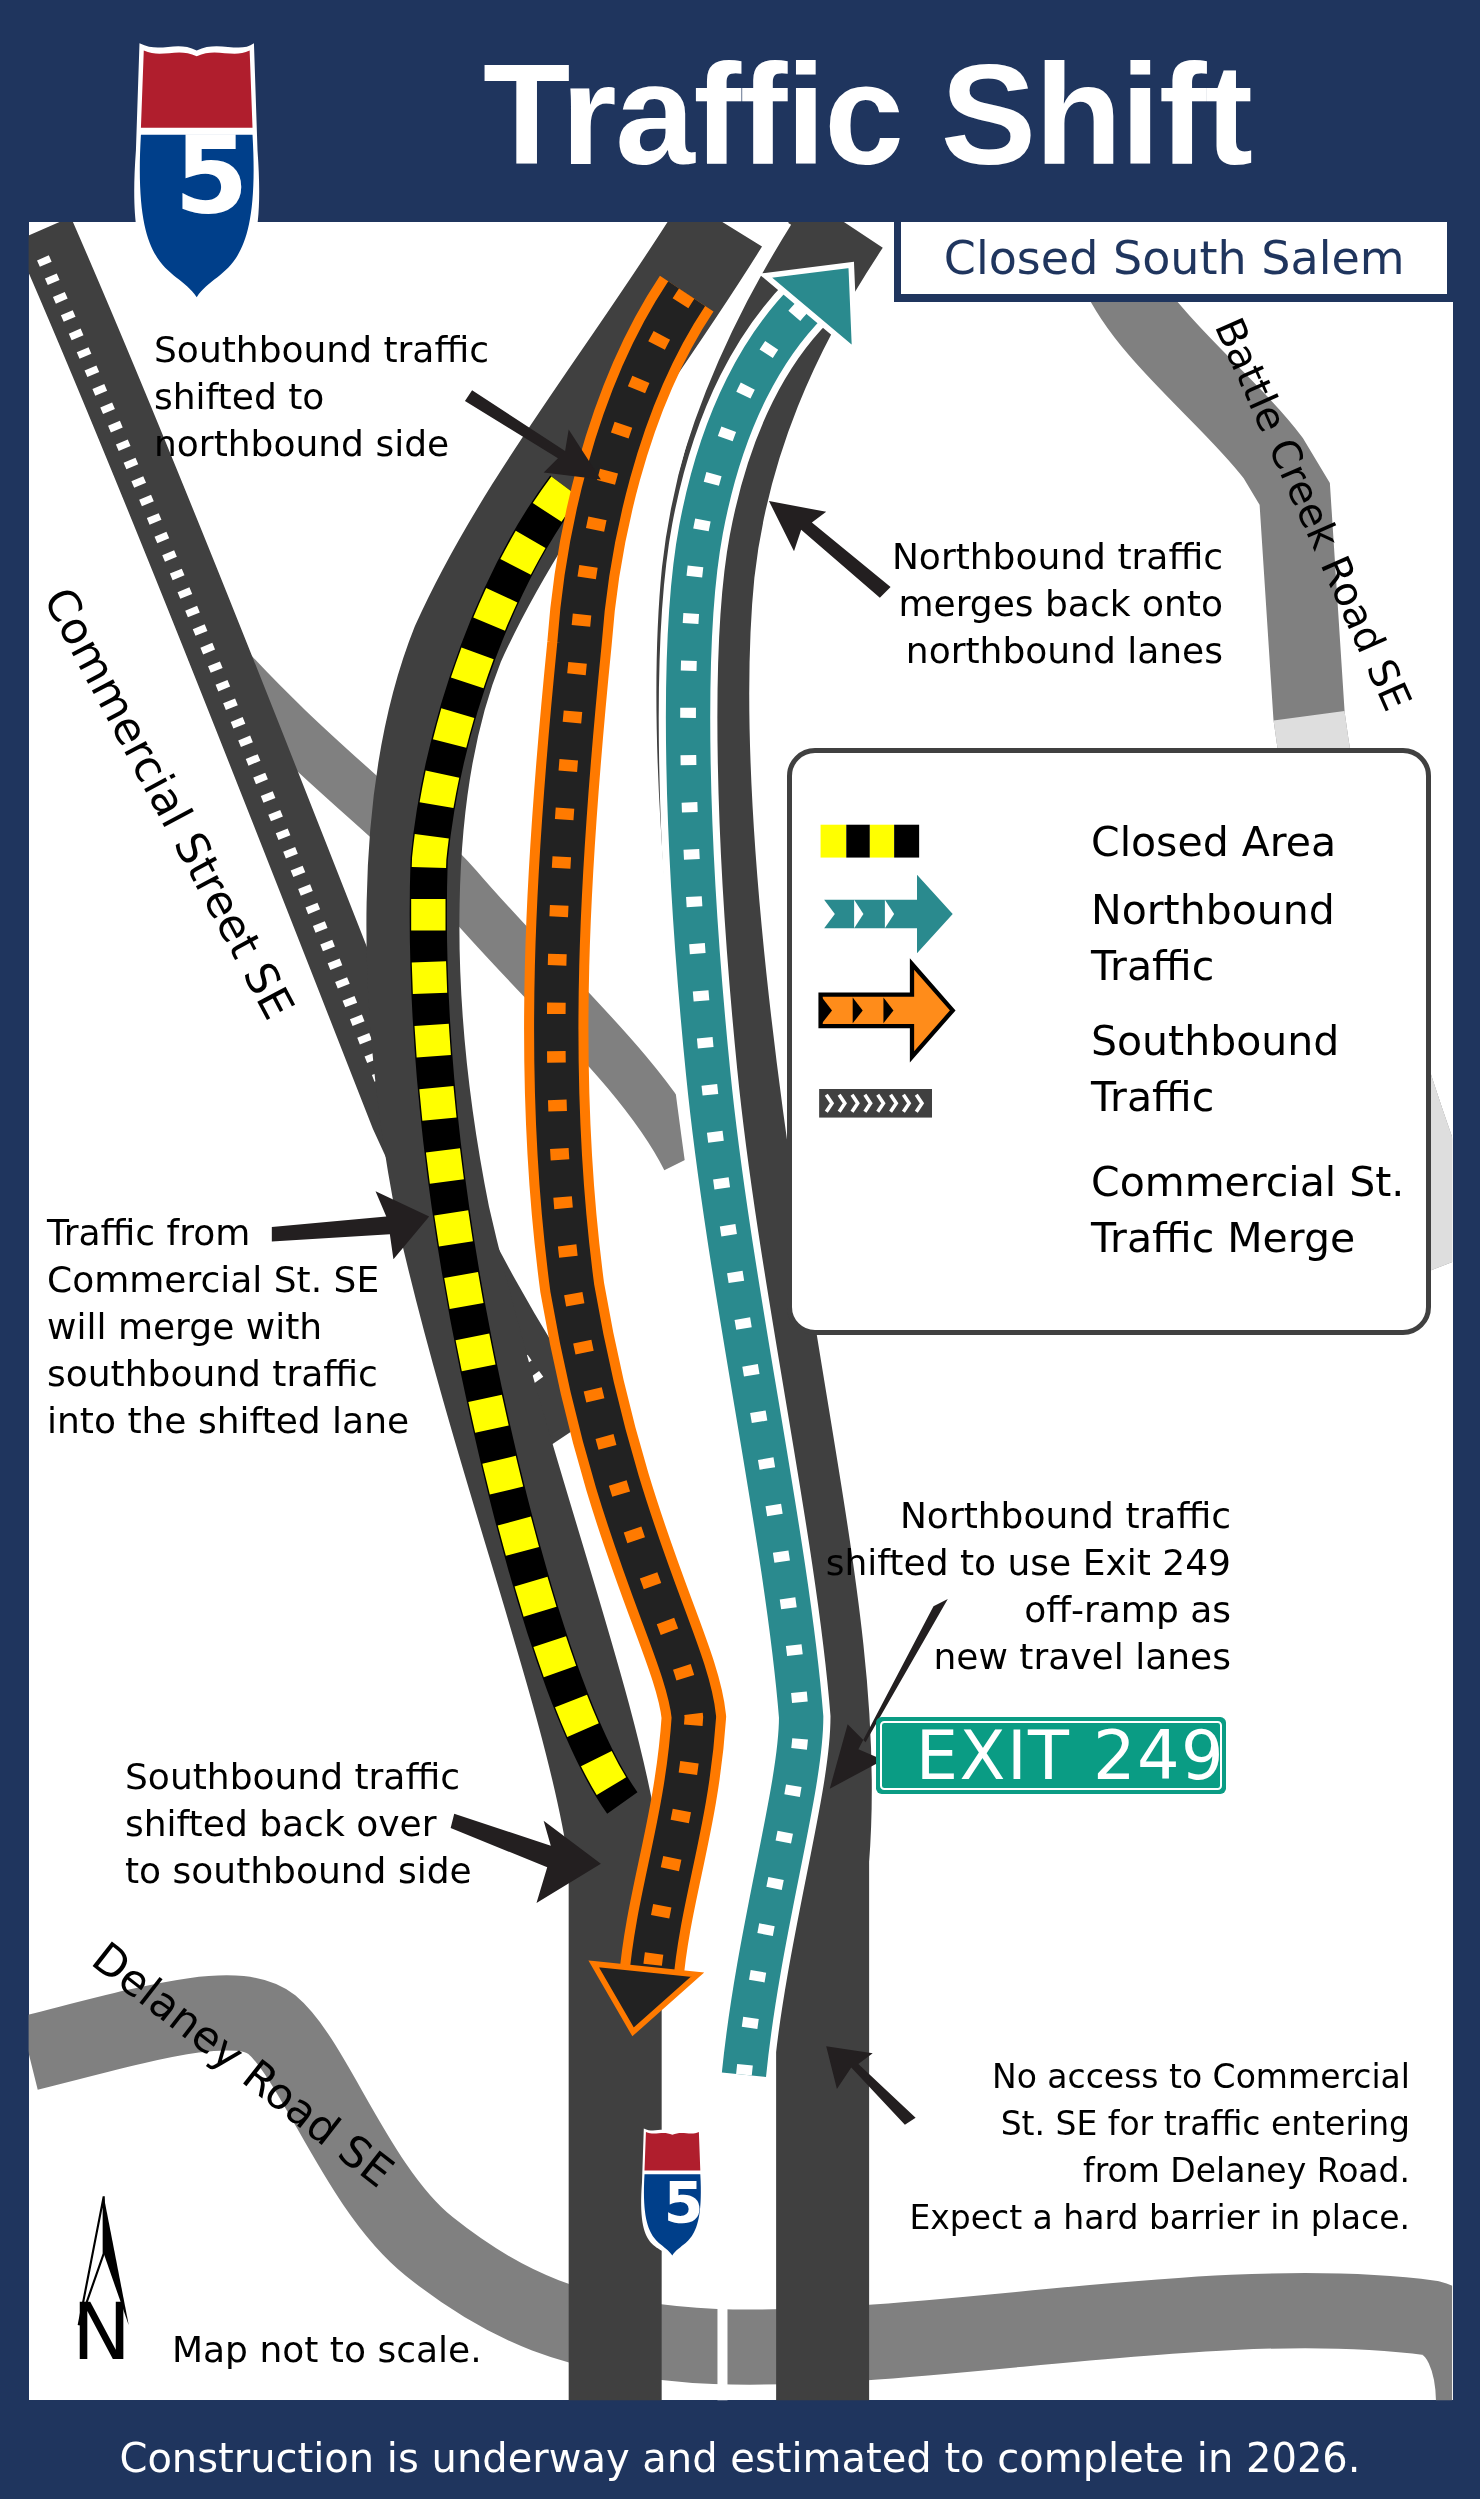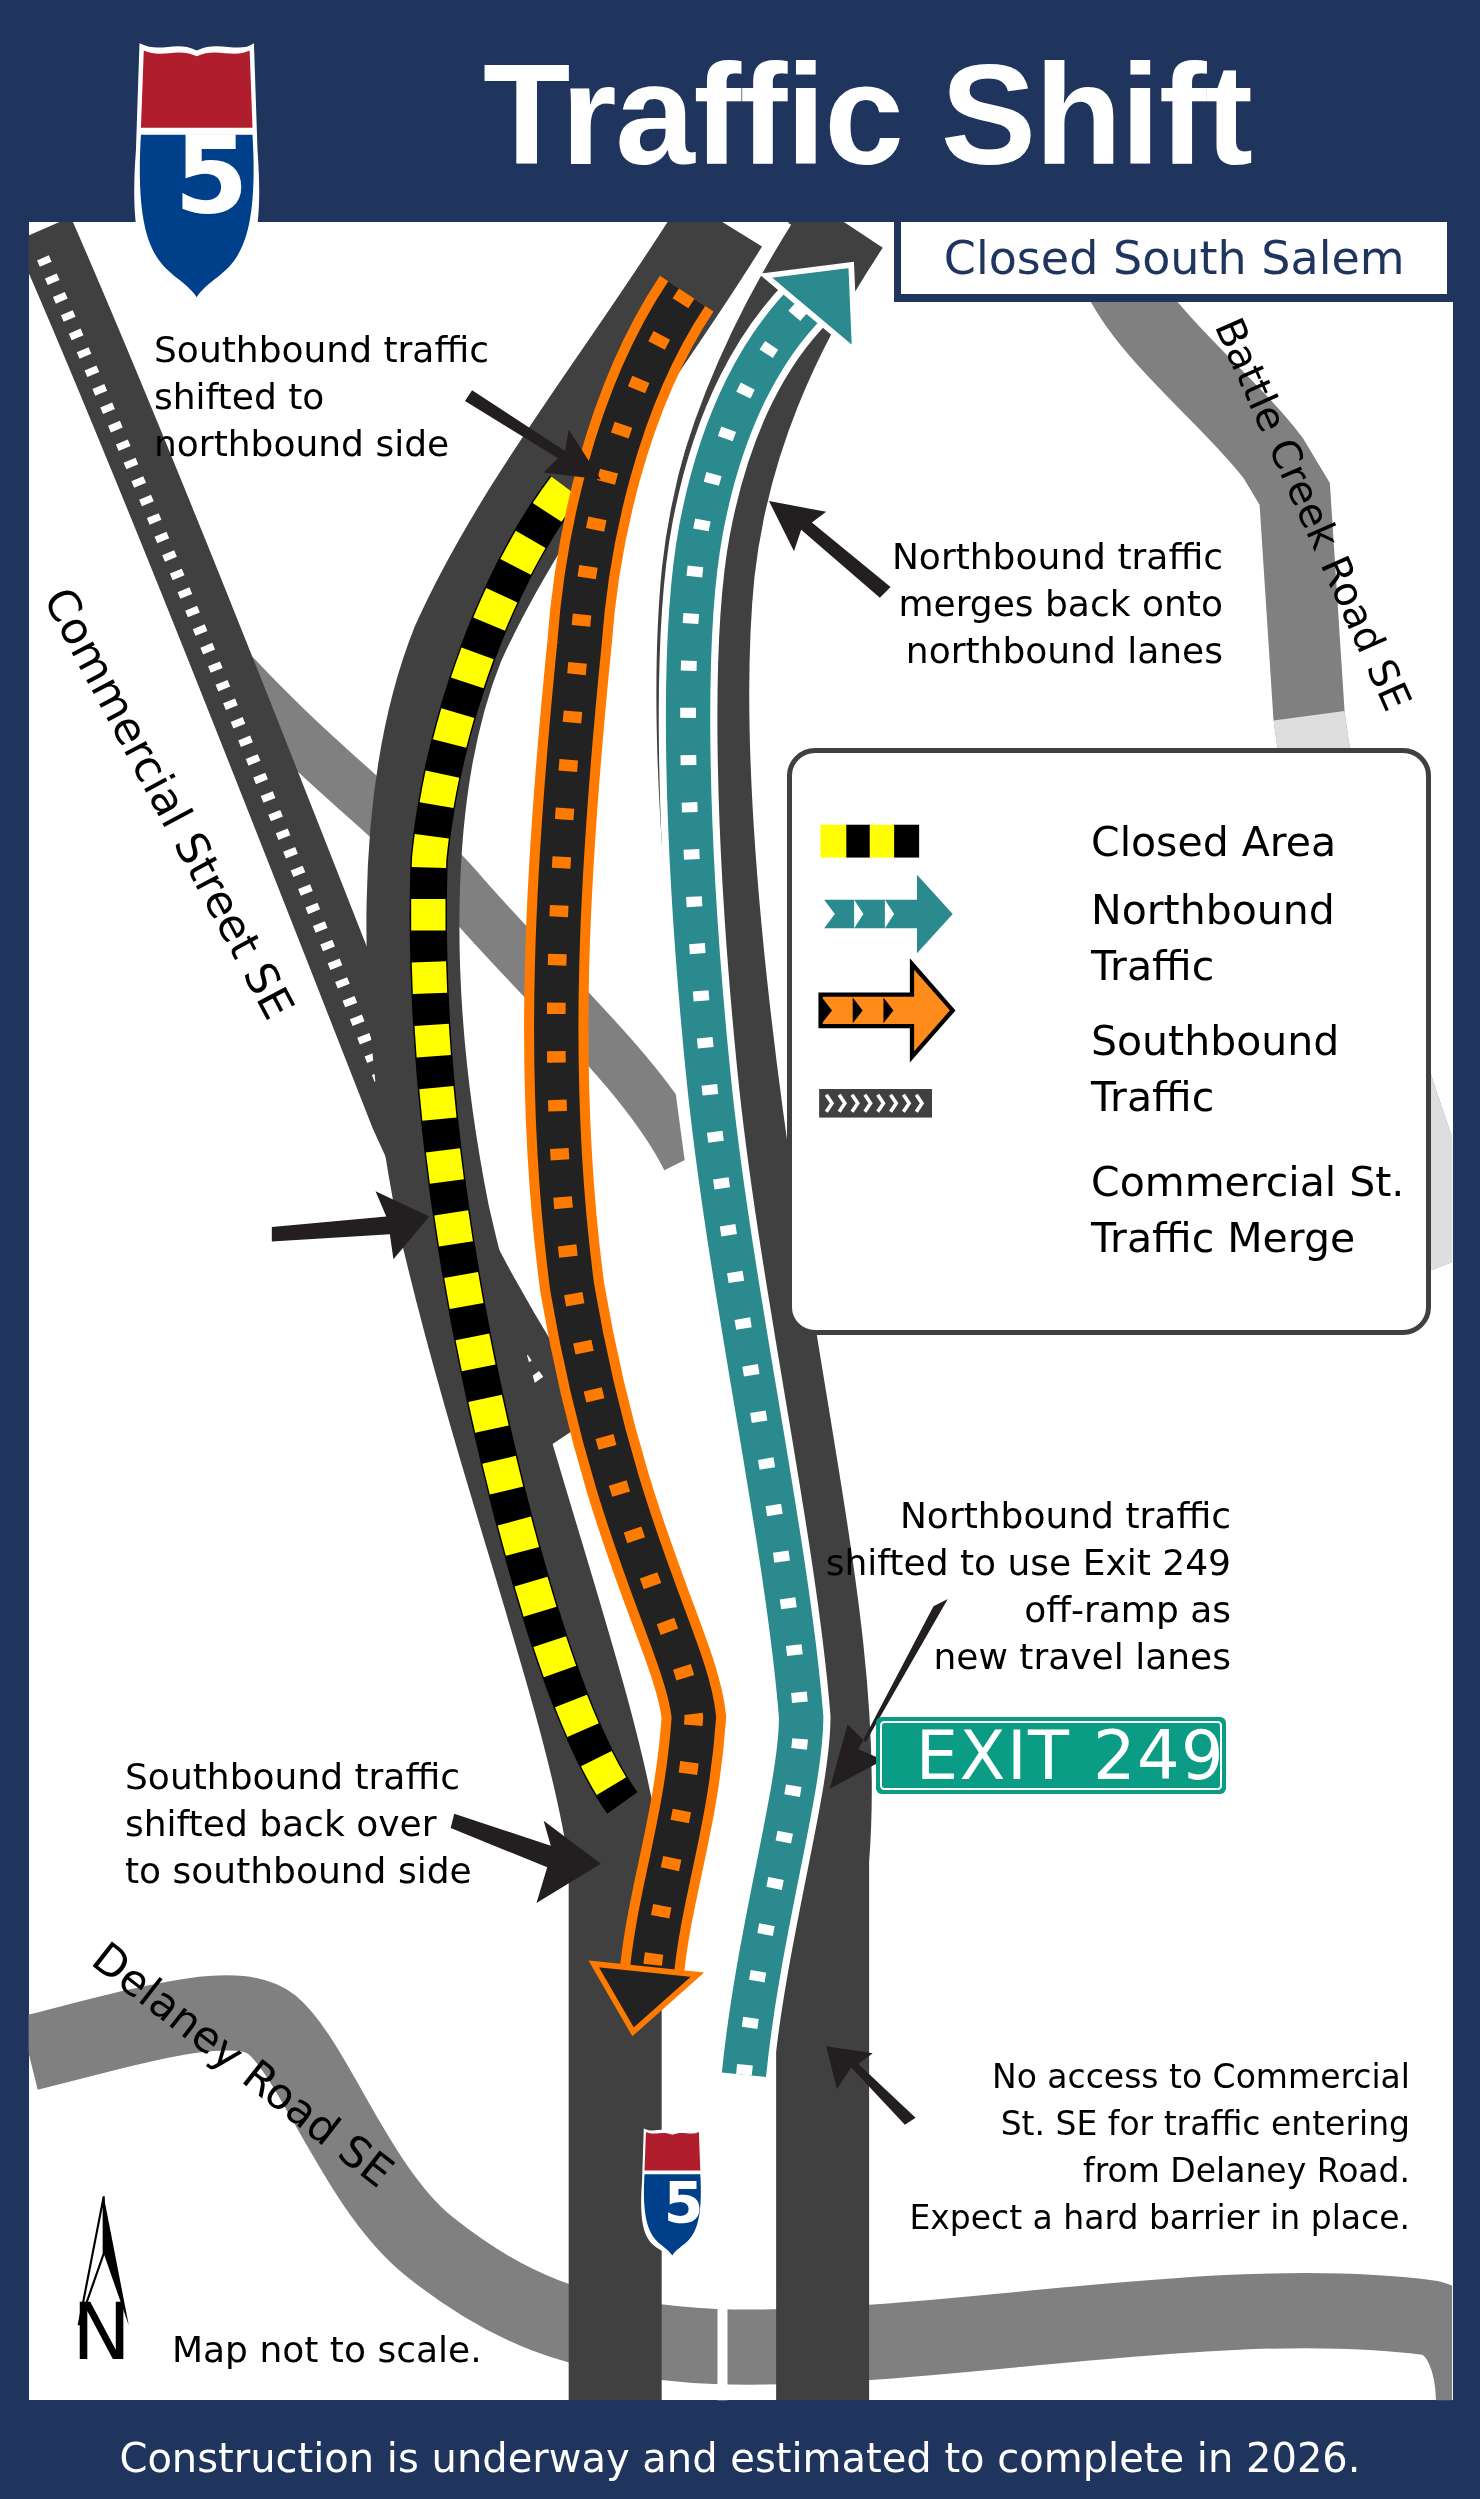--- a/index.html
+++ b/index.html
@@ -100,20 +100,25 @@
   <div class="road-label" style="left:1248px;top:311px;transform:rotate(66deg);font-size:40px;">Battle Creek Road SE</div>
   <div class="road-label" style="left:114px;top:1932px;transform:rotate(38deg);font-size:43px;">Delaney Road SE</div>
 
 
   <div class="note" style="left:154px;top:326px;">Southbound traffic
 shifted to
 northbound side</div>
   <div class="note right" style="left:851px;top:533px;width:372px;">Northbound traffic
 merges back onto
 northbound lanes</div>
+  <div class="note" style="left:47px;top:1209px;">Traffic from
+Commercial St. SE
+will merge with
+southbound traffic
+into the shifted lane</div>
   <div class="note right" style="left:787px;top:1492px;width:444px;">Northbound traffic
 shifted to use Exit 249
 off-ramp as
 new travel lanes</div>
   <div class="note" style="left:125px;top:1753px;">Southbound traffic
 shifted back over
 to southbound side</div>
   <div class="note right" style="left:859px;top:2053px;width:551px;font-size:33px;">No access to Commercial
 St. SE for traffic entering
 from Delaney Road.

